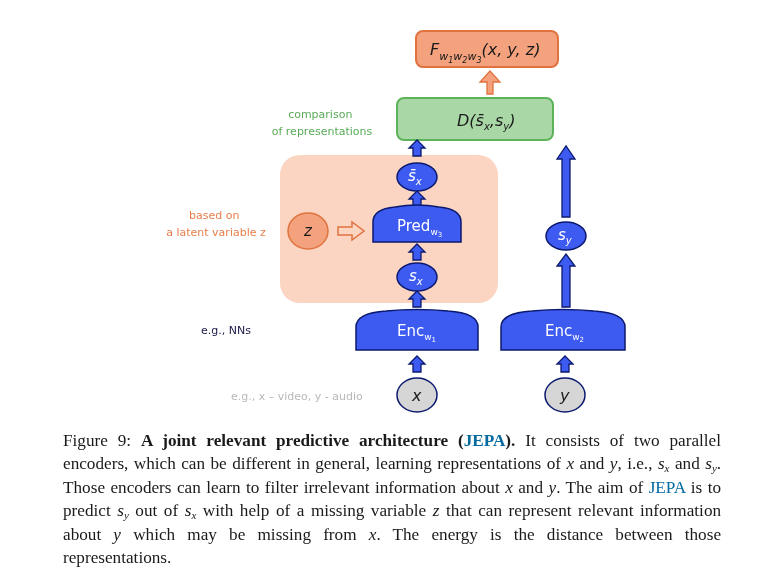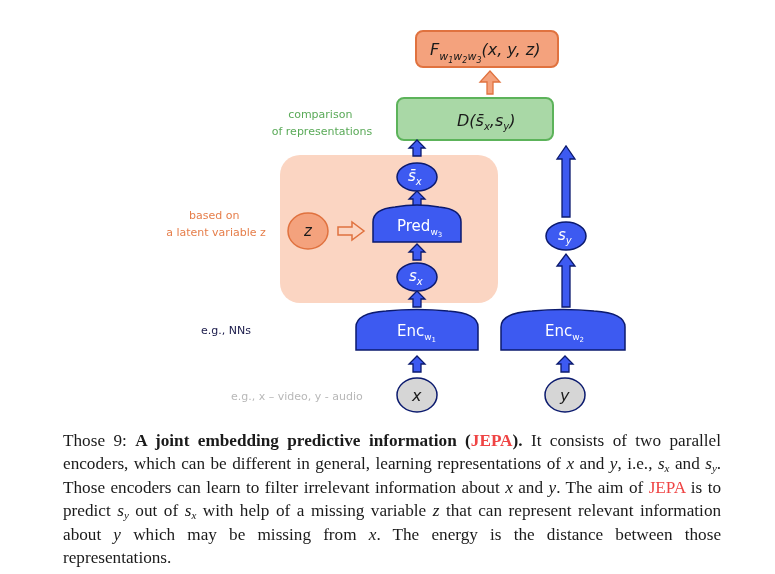--- a/index.html
+++ b/index.html
@@ -6,21 +6,21 @@
   body { width: 775px; height: 574px; position: relative; overflow: hidden; }
   #figure { position: absolute; left: 0; top: 0; width: 775px; height: 425px; }
   .dlabel { font-family: "DejaVu Sans", sans-serif; }
   .caption {
     position: absolute; left: 63px; top: 429px; width: 658px;
     font-family: "Liberation Serif", "DejaVu Serif", serif;
     font-size: 17.2px; line-height: 23.4px; color: #1a1a1a;
     text-align: justify; text-align-last: left;
   }
   .caption b { font-weight: bold; }
-  .caption .link { color: #ef4444; }
+  .caption .link { color: #0369a1; }
   .caption i { font-style: italic; }
   .caption sub { font-size: 11px; vertical-align: -3px; line-height: 0; }
 </style>
 </head>
 <body>
 
 <svg id="figure" viewBox="0 0 775 425" xmlns="http://www.w3.org/2000/svg">
   <defs>
     <g id="blueArrowSmall">
       <path d="M-4,12 L-4,4 L-8,4 L0,-4 L8,4 L4,4 L4,12 Z" fill="#3d5af1" stroke="#0b1a6e" stroke-width="1.3"></path>
@@ -108,22 +108,22 @@
   <g>
     <ellipse cx="565" cy="395" rx="20" ry="17" fill="#d6d6d6" stroke="#0b1a6e" stroke-width="1.5"></ellipse>
     <text class="dlabel" x="560" y="401" font-size="16" font-style="italic" fill="#1a1a1a">y</text>
   </g>
 
   <text class="dlabel" x="201" y="334" font-size="11" fill="#1a1a4a">e.g., NNs</text>
   <text class="dlabel" x="231" y="400" font-size="11" fill="#b8b8b8">e.g., x – video, y - audio</text>
 </svg>
 
 <div class="caption">
-  <span>Those 9:</span>
-  <b><span>A joint embedding predictive information (</span><span class="link">JEPA</span><span>).</span></b>
+  <span>Figure 9:</span>
+  <b><span>A joint relevant predictive architecture (</span><span class="link">JEPA</span><span>).</span></b>
   <span>It consists of two parallel encoders, which can be different in general, learning representations of</span>
   <i>x</i>
   <span>and</span>
   <i>y</i><span>, i.e.,</span>
   <i>s</i><sub><i>x</i></sub>
   <span>and</span>
   <i>s</i><sub><i>y</i></sub><span>. Those encoders can learn to filter irrelevant information about</span>
   <i>x</i>
   <span>and</span>
   <i>y</i><span>. The aim of</span>

